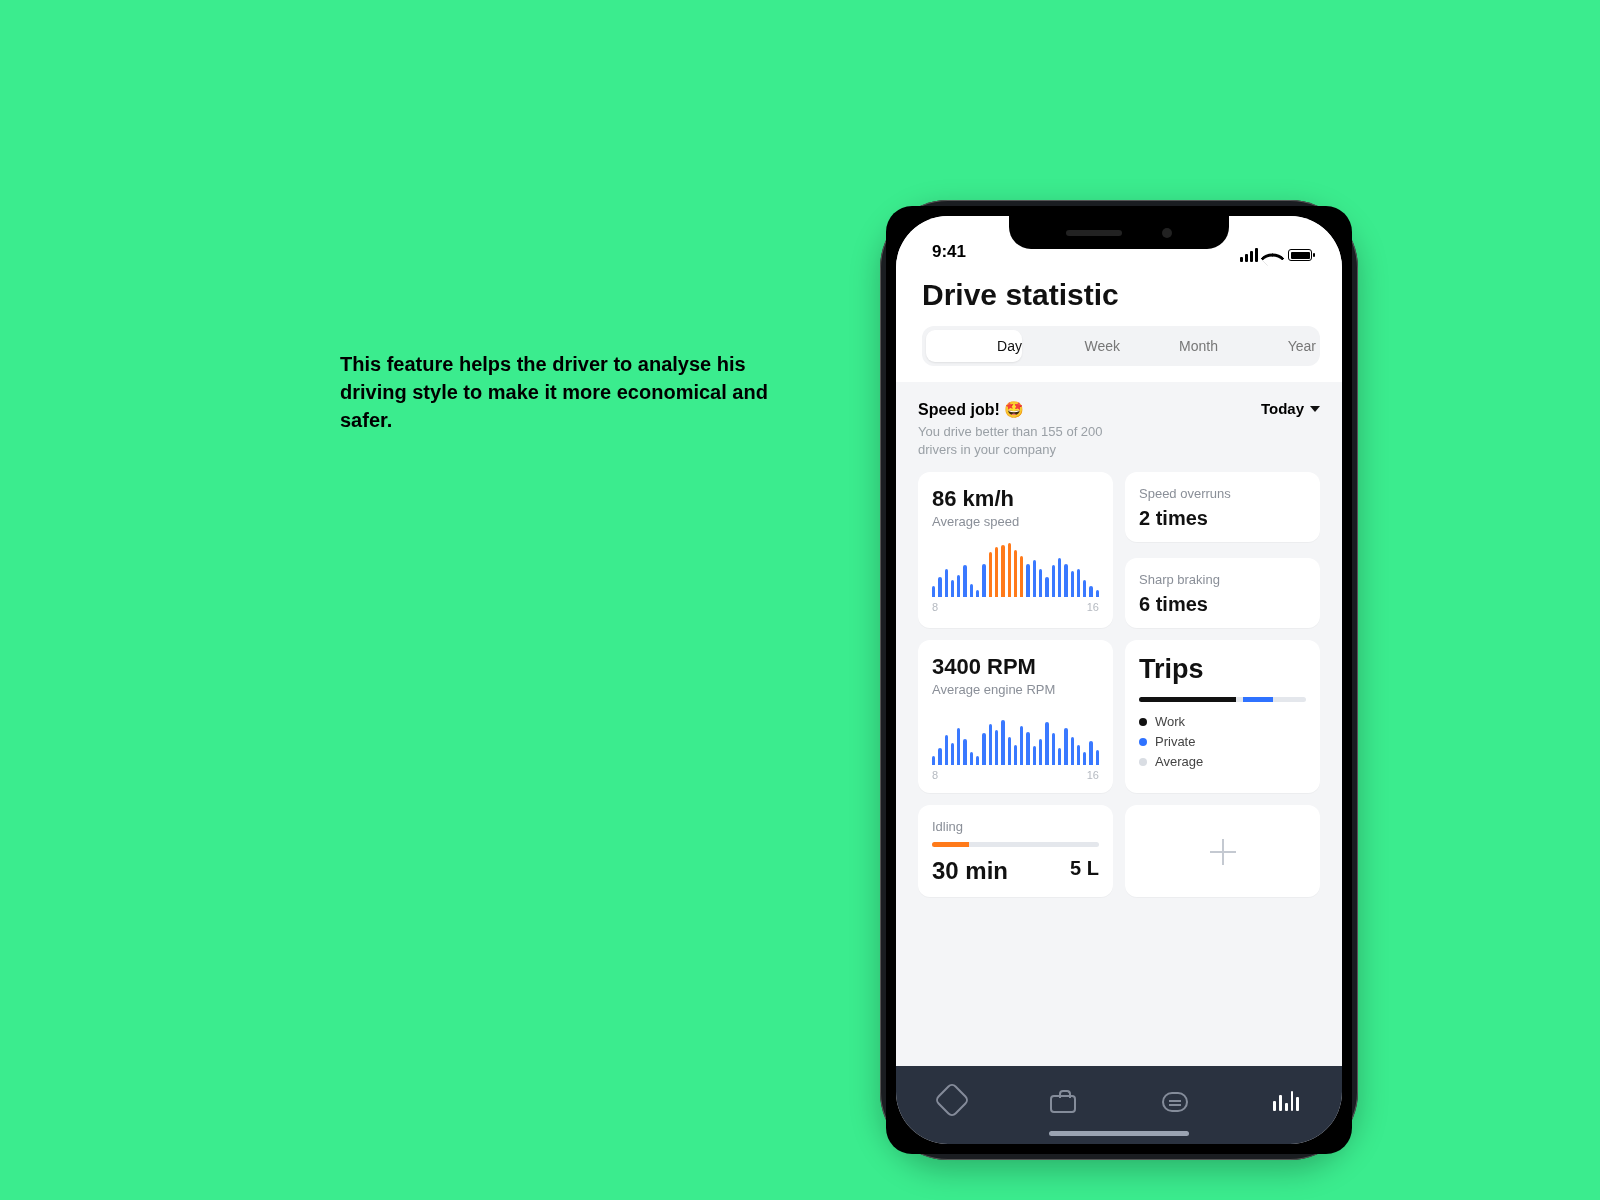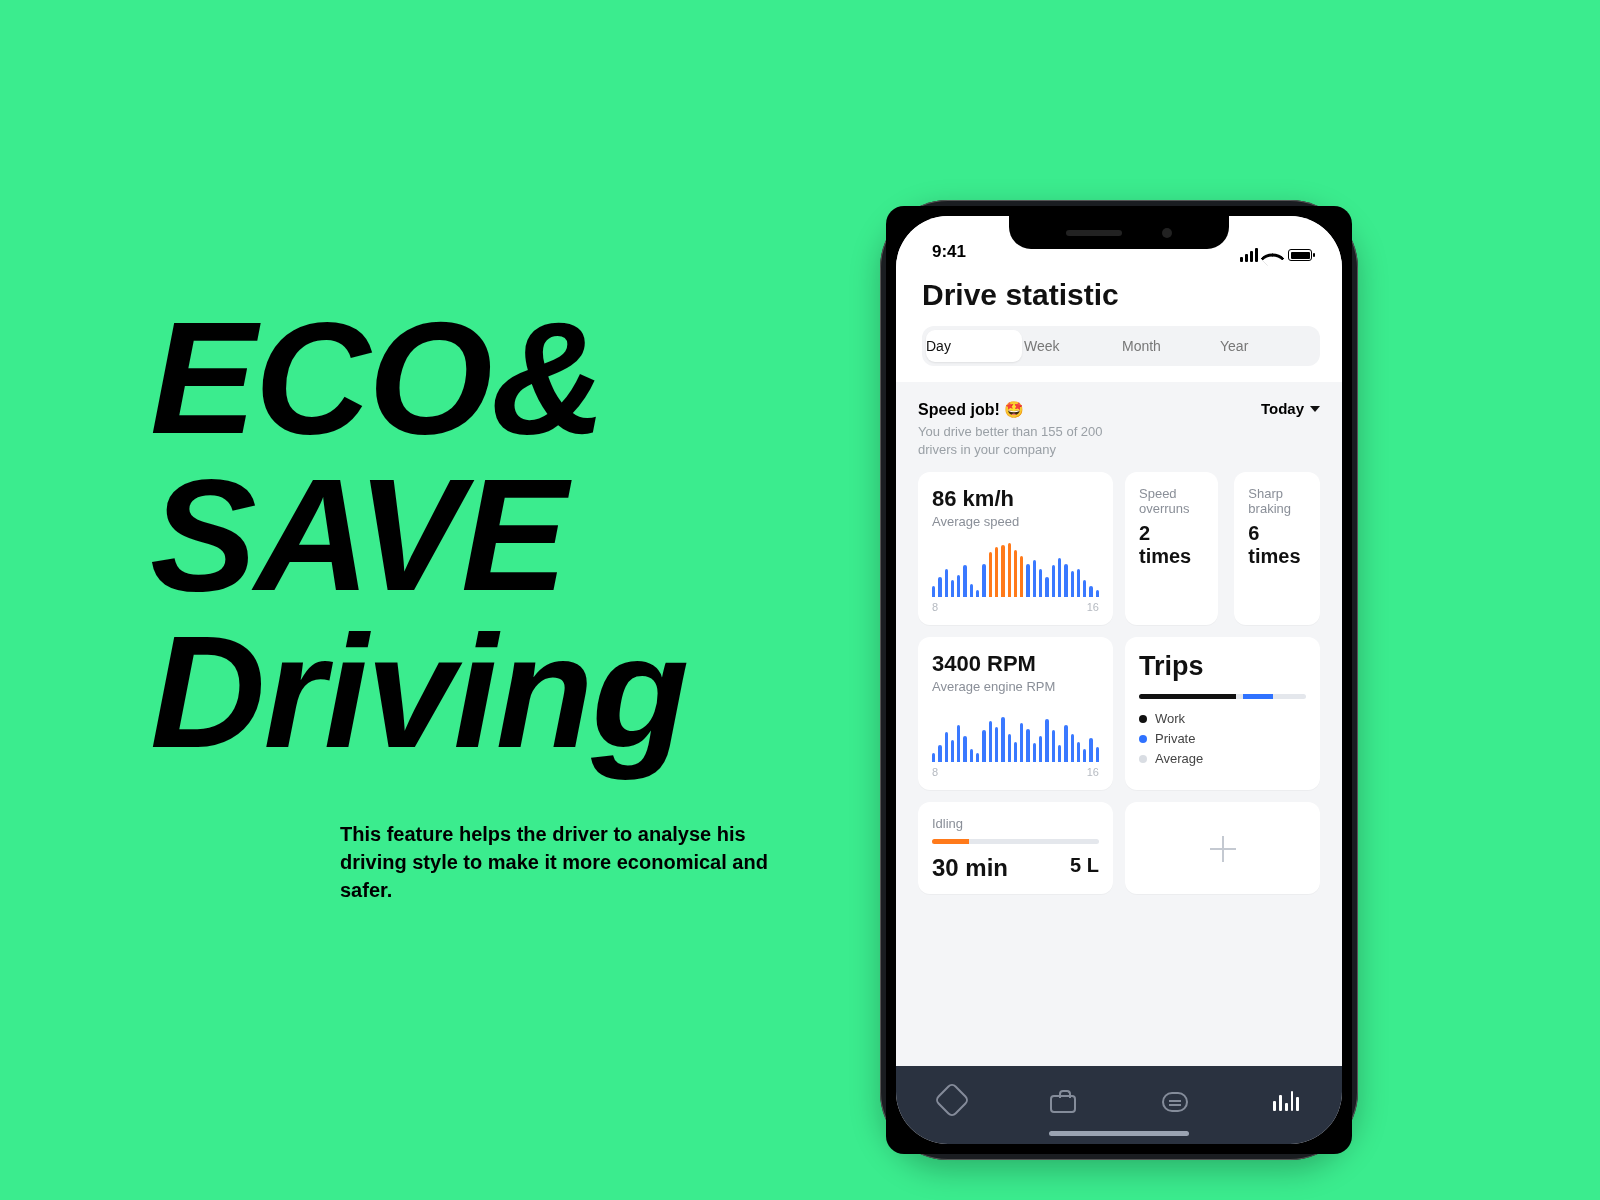--- a/index.html
+++ b/index.html
@@ -39,21 +39,21 @@
     left: 880px;
     width: 478px;
     height: 960px;
     border-radius: 68px;
     background: #1a1d21;
     padding: 6px;
     box-shadow: 0 10px 30px rgba(0,0,0,.25), inset 0 0 0 1px #555;
   }
   .phone-inner {
     width: 100%; height: 100%;
-    border-radius: 18px;
+    border-radius: 26px;
     background: #000;
     padding: 10px;
   }
   .screen {
     width: 100%; height: 100%;
     border-radius: 52px;
     background: #f4f5f7;
     position: relative;
     overflow: hidden;
   }
@@ -87,21 +87,21 @@
   .wifi::before{content:"";position:absolute;inset:0;border:3px solid #000;border-bottom:none;border-left:none;border-radius:0 18px 0 0;transform:rotate(-45deg);top:2px;left:0px;width:14px;height:14px}
   .batt{ width:24px;height:12px;border:1.5px solid #000;border-radius:3px;position:relative }
   .batt::after{content:"";position:absolute;right:-4px;top:3px;width:2px;height:4px;background:#000;border-radius:1px}
   .batt i{position:absolute;inset:1.5px;background:#000;border-radius:1px}
   
   .top-white{background:#fff;padding:0 22px 16px 26px;}
   .page-title { font-size: 30px; font-weight: 800; padding: 14px 0 14px 0; color:#111; }
   .seg {
     display:flex; background:#f2f3f5; border-radius:12px; padding:4px; gap:2px;
   }
-  .seg div { flex:1; text-align:left; font-size:14px; font-weight:500; padding:8px 0; border-radius:9px; color:#777; }
+  .seg div { flex:1; text-align:right; font-size:14px; font-weight:500; padding:8px 0; border-radius:9px; color:#777; }
   .seg div.active { background:#fff; color:#111; box-shadow:0 1px 2px rgba(0,0,0,.08); }
   
   .content { padding: 18px 22px 0 22px; }
   .summary { display:flex; justify-content:space-between; align-items:flex-start; margin-bottom:4px; }
   .summary .gj { font-weight:700; font-size:16px; }
   .summary .sel { font-weight:700; font-size:15px; display:flex; align-items:center; gap:6px; }
   .caret{width:0;height:0;border-left:5px solid transparent;border-right:5px solid transparent;border-top:6px solid #111;display:inline-block}
   .subtext { font-size:13px; color:#9aa0a6; max-width:220px; line-height:1.35; margin-bottom:14px; }
   .grid { display:grid; grid-template-columns: 1fr 1fr; gap:12px; }
   .card { background:#fff; border-radius:12px; padding:14px 14px 12px 14px; box-shadow:0 1px 0 rgba(0,0,0,.03); }
@@ -146,25 +146,20 @@
   .nav .chat::after{content:"";position:absolute;left:5px;top:6px;width:12px;height:2px;background:#cfd6e4;box-shadow:0 4px 0 #cfd6e4}
   .nav .stats{display:flex;gap:3px;align-items:flex-end;height:22px}
   .nav .stats i{width:3px;background:#fff;border-radius:1px}
   .nav .stats i:nth-child(1){height:10px}.nav .stats i:nth-child(2){height:16px}.nav .stats i:nth-child(3){height:8px}.nav .stats i:nth-child(4){height:20px}.nav .stats i:nth-child(5){height:14px}
   .home-ind{position:absolute;bottom:8px;left:50%;transform:translateX(-50%);width:140px;height:5px;border-radius:3px;background:#9aa3b2}
 </style>
 </head>
 <body>
 
 <div class="hero">
-  <h1>
-    <span>ECO&amp;</span><br>
-    <span>SAVE</span><br>
-    <span>Driving</span>
-  </h1>
   <p class="sub">This feature helps the driver to analyse his driving style to make it more economical and safer.</p>
 </div>
 
 <div class="phone">
   <div class="phone-inner">
     <div class="screen">
       <div class="notch">
           <span class="speaker"></span>
           <span class="cam"></span>
         </div>
@@ -238,21 +233,21 @@
                 <i style="height: 30%; background: rgb(58, 121, 255);"></i>
                 <i style="height: 20%; background: rgb(58, 121, 255);"></i>
                 <i style="height: 13.3333%; background: rgb(58, 121, 255);"></i>
               </div>
             <div class="axis">
               <span>8</span>
               <span>16</span>
             </div>
           </div>
 
-          <div style="display:flex;flex-direction:row;gap:16px">
+          <div style="display:flex;flex-direction:column;gap:16px">
             <div class="card sm">
               <div class="lbl-top">Speed overruns</div>
               <div class="big">2 times</div>
             </div>
             <div class="card sm">
               <div class="lbl-top">Sharp braking</div>
               <div class="big">6 times</div>
             </div>
           </div>
 

